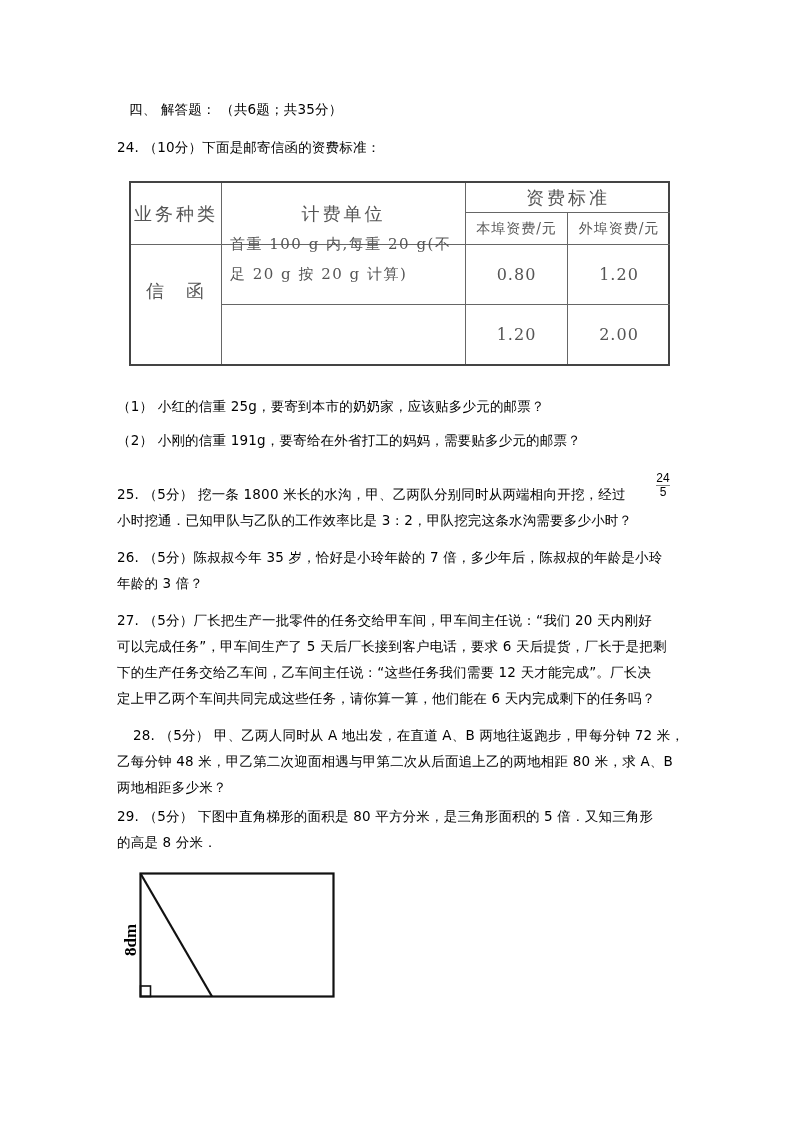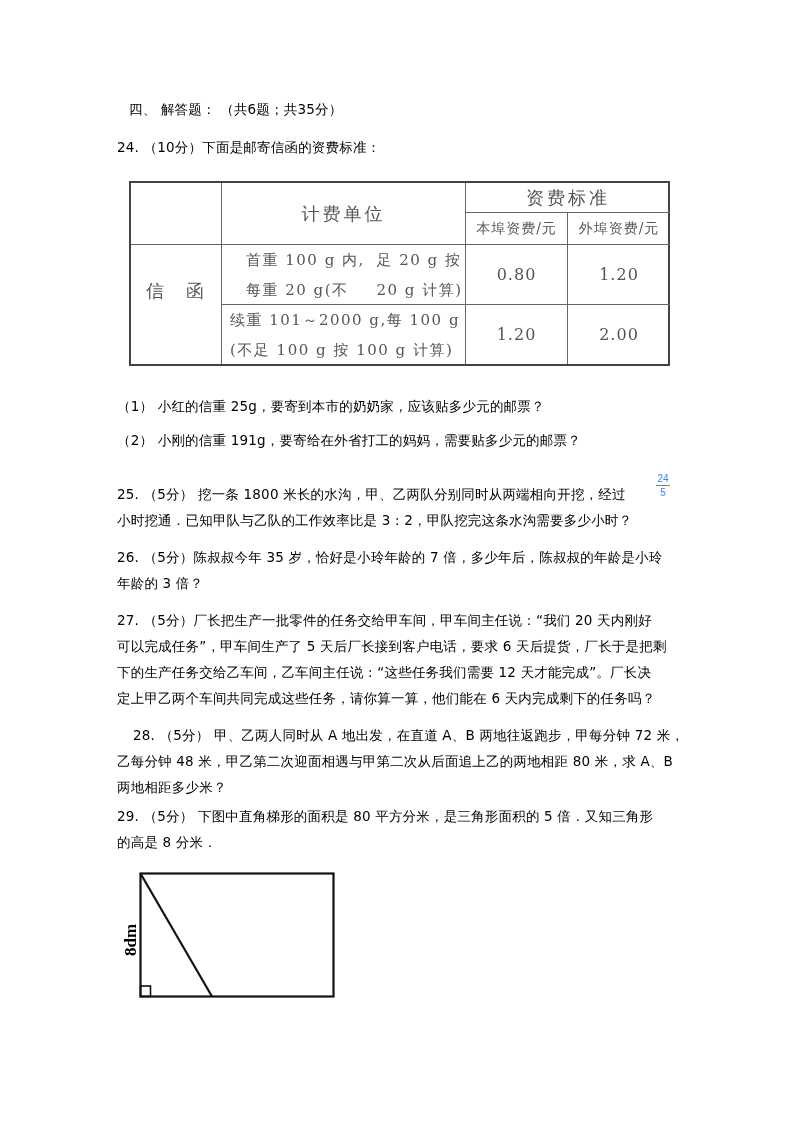--- a/index.html
+++ b/index.html
@@ -21,21 +21,21 @@
     }
     .vl, .hl { position: absolute; background: #666; }
     .vl { width: 1px; }
     .hl { height: 1px; }
     .cell { position: absolute; display: flex; align-items: center; justify-content: center; font-size: 18px; letter-spacing: 3px; }
     .cell-left { justify-content: flex-start; padding-left: 8px; box-sizing: border-box; letter-spacing: 1.5px; line-height: 30px; font-size: 15px; }
     .cell-num { font-family: "DejaVu Serif", serif; letter-spacing: 1px; font-size: 16px; }
 
     .frac {
       position: absolute; left: 655px; top: 472px; width: 16px; text-align: center;
-      color: #3b82f6; font-size: 10px; line-height: 13px; font-family: "Liberation Sans", sans-serif;
+      color: #000000; font-size: 12px; line-height: 13px; font-family: "Liberation Sans", sans-serif;
     }
     .frac .bar { height: 1px; background: #808080; margin: 0 1px; }
 
     .figure { position: absolute; left: 139px; top: 872px; width: 196px; height: 126px; }
   </style>
 </head>
 <body>
 
 <div class="line" style="top:99px;margin-left:12px;">四、 解答题： （共6题；共35分）</div>
 
@@ -44,38 +44,35 @@
 <div class="ptable">
 
   <div class="vl" style="left:90px; top:0; height:181px;"></div>
   <div class="vl" style="left:334px; top:0; height:181px;"></div>
   <div class="vl" style="left:436px; top:30px; height:151px;"></div>
 
   <div class="hl" style="left:334px; top:29px; width:205px;"></div>
   <div class="hl" style="left:0; top:61px; width:539px;"></div>
   <div class="hl" style="left:90px; top:121px; width:449px;"></div>
 
+  <div class="cell" style="left:0; top:0; width:90px; height:61px;">业务种类</div>
   <div class="cell" style="left:91px; top:0; width:243px; height:61px;">计费单位</div>
   <div class="cell" style="left:335px; top:0; width:204px; height:29px;">资费标准</div>
   <div class="cell" style="left:335px; top:30px; width:101px; height:31px; letter-spacing:1px; font-size:14px;">本埠资费/元</div>
   <div class="cell" style="left:437px; top:30px; width:102px; height:31px; letter-spacing:1px; font-size:14px;">外埠资费/元</div>
 
   <div class="cell" style="left:0; top:48px; width:90px; height:119px; letter-spacing:2px;">信　函</div>
 
-  <div class="cell cell-left" style="left:91px; top:62px; width:243px; height:59px; flex-direction:row; align-items:flex-start;margin-left:16px;">
+  <div class="cell cell-left" style="left:91px; top:46px; width:243px; height:59px; flex-direction:column; align-items:flex-start;">
     <span>首重 100 g 内,每重 20 g(不</span>
     <span>足 20 g 按 20 g 计算)</span>
   </div>
   <div class="cell cell-num" style="left:335px; top:62px; width:101px; height:59px;">0.80</div>
   <div class="cell cell-num" style="left:437px; top:62px; width:102px; height:59px;">1.20</div>
 
-  <div class="cell cell-left" style="left:91px; top:122px; width:243px; height:59px; flex-direction:column; align-items:flex-start;">
-    <span>续重 101～2000 g,每 100 g</span>
-    <span>(不足 100 g 按 100 g 计算)</span>
-  </div>
   <div class="cell cell-num" style="left:335px; top:122px; width:101px; height:59px;">1.20</div>
   <div class="cell cell-num" style="left:437px; top:122px; width:102px; height:59px;">2.00</div>
 </div>
 
 <div class="line" style="top:396px;">（1） 小红的信重 25g，要寄到本市的奶奶家，应该贴多少元的邮票？</div>
 <div class="line" style="top:430px;">（2） 小刚的信重 191g，要寄给在外省打工的妈妈，需要贴多少元的邮票？</div>
 
 <div class="line" style="top:484px;">25. （5分） 挖一条 1800 米长的水沟，甲、乙两队分别同时从两端相向开挖，经过</div>
 <div class="line" style="top:510px;">小时挖通．已知甲队与乙队的工作效率比是 3：2，甲队挖完这条水沟需要多少小时？</div>
 <div class="frac">

